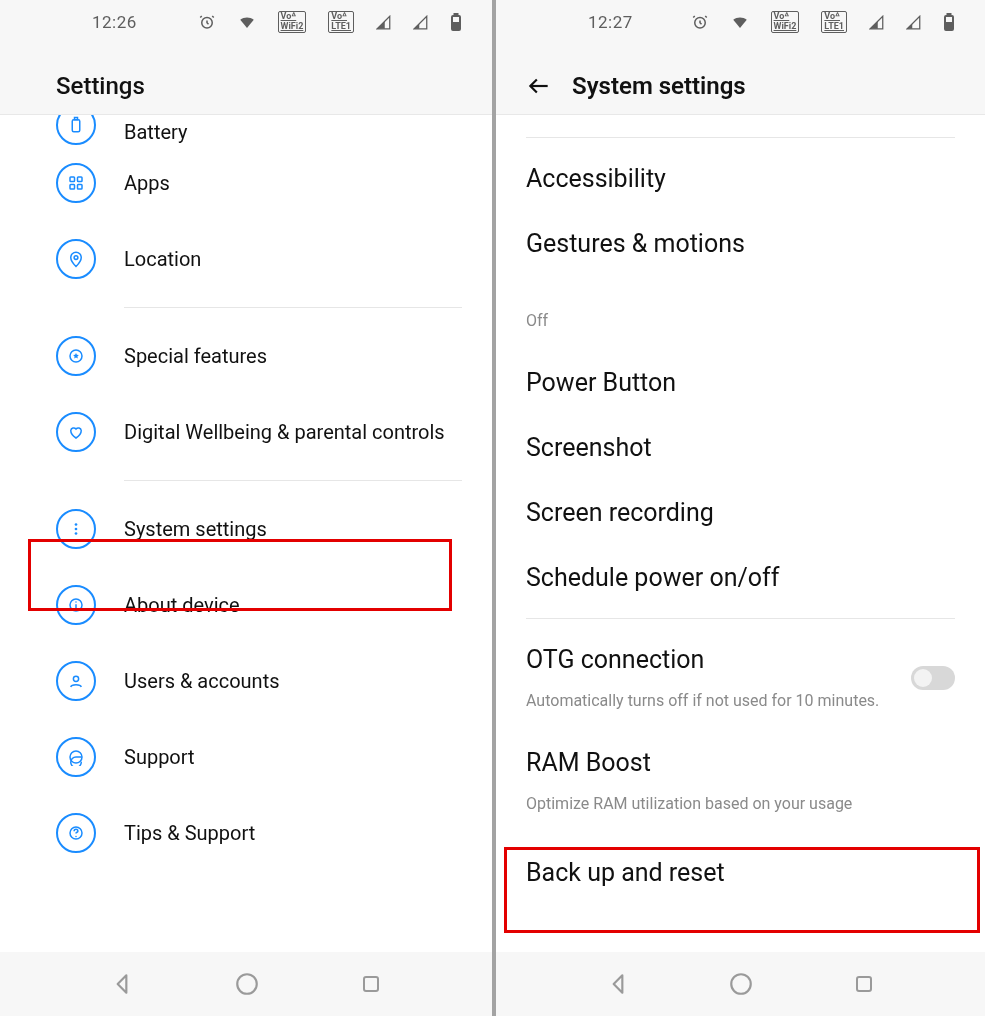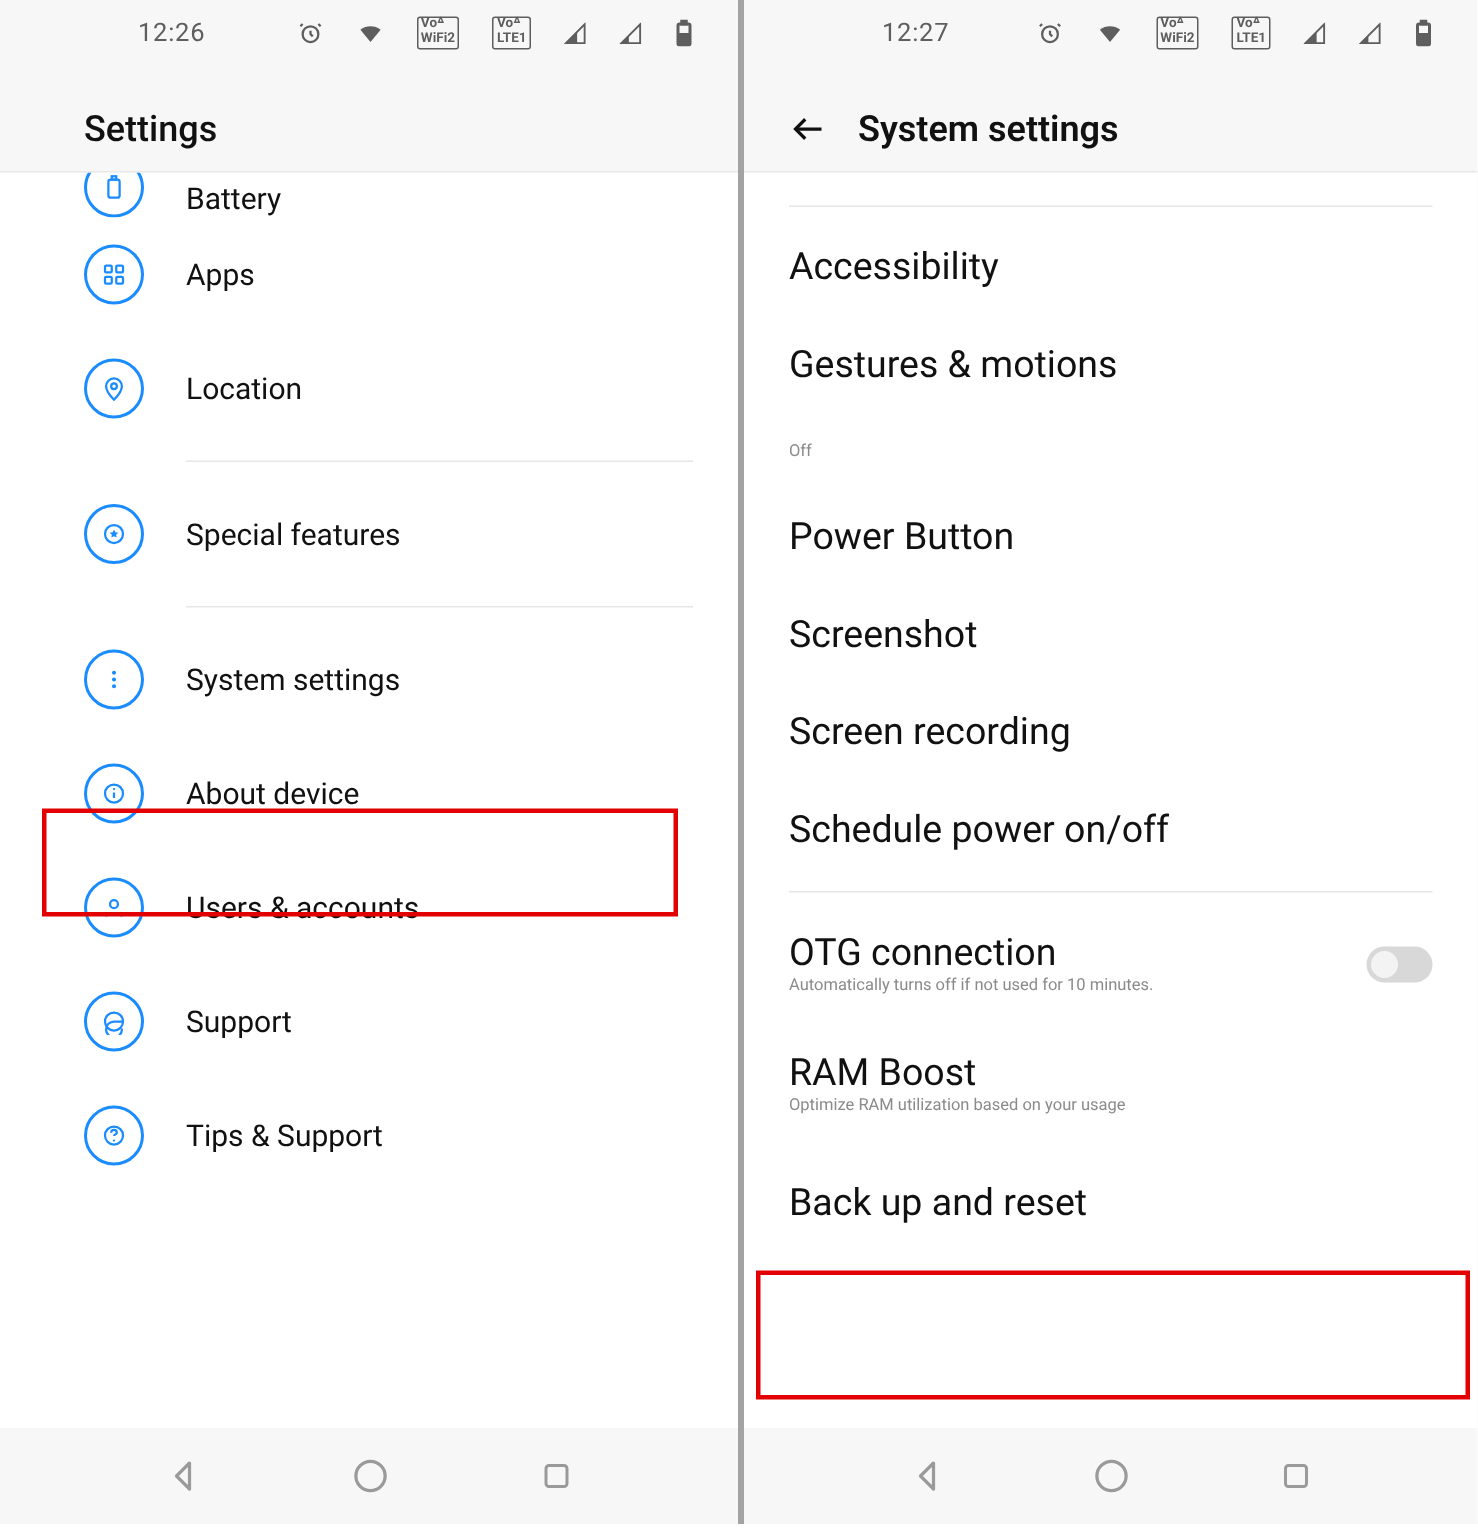--- a/index.html
+++ b/index.html
@@ -24,21 +24,21 @@
   .statusbar {
     height: 44px;
     display: flex;
     align-items: center;
     justify-content: space-between;
     padding: 0 30px 0 92px;
     font-size: 17px;
     color: #5e5e5e;
     letter-spacing: 0.5px;
   }
-  .status-icons { display: flex; align-items: center; gap: 22px; color:#5e5e5e; }
+  .status-icons { display: flex; align-items: center; gap: 22px; color:#5e5e5e;text-decoration:underline; }
   
   .header {
     padding: 28px 30px 14px 56px;
     font-size: 24px;
     font-weight: 500;
     color: #111;
     display: flex;
     align-items: center;
     gap: 20px;
   }
@@ -72,21 +72,21 @@
   .clip-top .row:first-child {
     height: 30px; min-height: 0; overflow: hidden; align-items: flex-end; padding-top:0; padding-bottom:0;
   }
   
   .row2 {
     padding: 18px 30px 18px 30px;
     display: flex; align-items: center; gap: 16px;
   }
   .row2 .txt { flex:1; }
   .row2 .title { font-size: 25px; color:#111; }
-  .row2 .sub { font-size: 11px; color:#8a8a8a; margin-top:0; line-height:1.3; }
+  .row2 .sub { font-size: 16px; color:#8a8a8a; margin-top:17px; line-height:1.3; }
   .divider2 { height:1px; background:#e6e6e6; margin: 8px 30px; }
   .toggle {
     width: 44px; height: 24px; background:#d8d8d8; border-radius:12px; position:relative; flex-shrink:0;
   }
   .toggle::after{
     content:""; position:absolute; left:3px; top:3px; width:18px; height:18px; background:#f3f3f3; border-radius:50%;
   }
   
   .highlight {
     position: absolute; border: 3px solid #e30000; pointer-events: none;
@@ -181,20 +181,28 @@
       <div class="row">
         <span class="icon-circle">
           <svg width="18" height="18" viewBox="0 0 24 24" fill="none" stroke="currentColor" stroke-width="2">
               <circle cx="12" cy="12" r="8"></circle>
               <path d="M12 8l1.2 2.4 2.6.4-1.9 1.8.5 2.6L12 14l-2.4 1.2.5-2.6-1.9-1.8 2.6-.4z" fill="currentColor" stroke="none"></path>
             </svg>
         </span>
         <span class="label">Special features</span>
       </div>
 
+      <div class="row">
+        <span class="icon-circle">
+          <svg width="18" height="18" viewBox="0 0 24 24" fill="none" stroke="currentColor" stroke-width="2">
+              <path d="M12 20s-7-4.5-7-10a4 4 0 017-2 4 4 0 017 2c0 5.5-7 10-7 10z"></path>
+            </svg>
+        </span>
+        <span class="label">Digital Wellbeing &amp; parental controls</span>
+      </div>
 
       <div class="divider"></div>
 
       <div class="row" style="position:relative;">
         <span class="icon-circle">
           <svg width="18" height="18" viewBox="0 0 24 24" fill="currentColor">
               <circle cx="12" cy="6" r="1.8"></circle>
               <circle cx="12" cy="12" r="1.8"></circle>
               <circle cx="12" cy="18" r="1.8"></circle>
             </svg>

